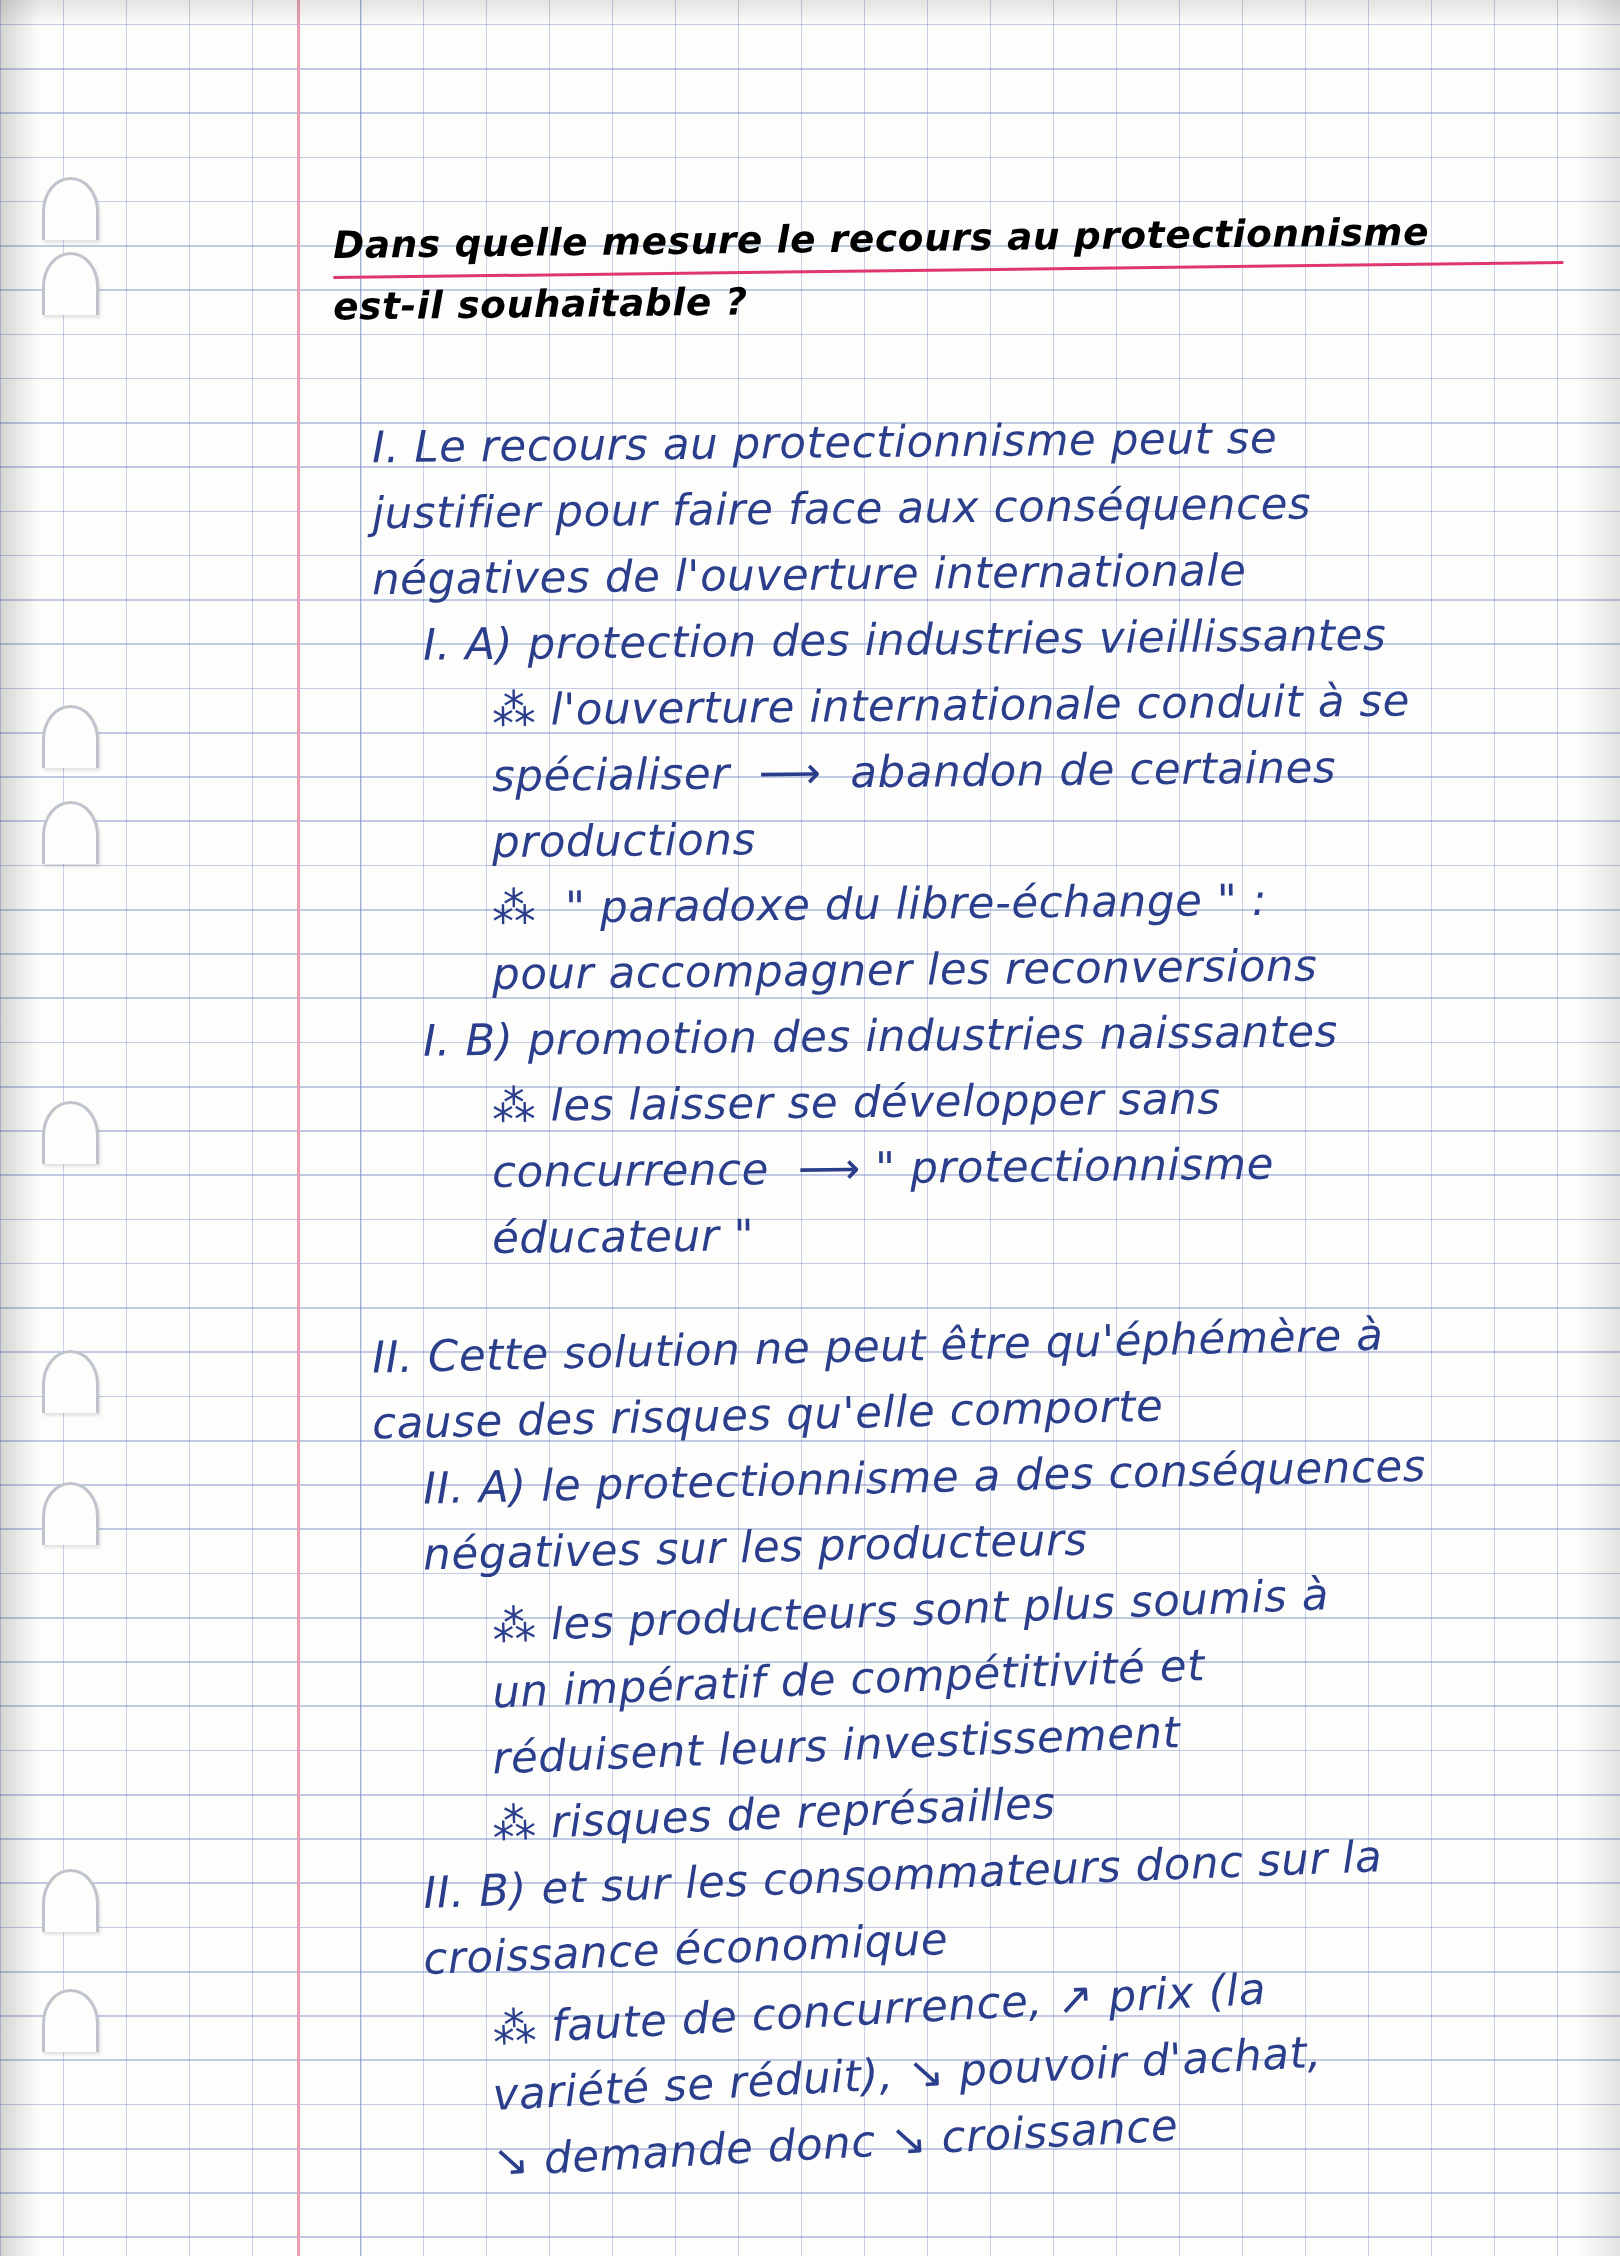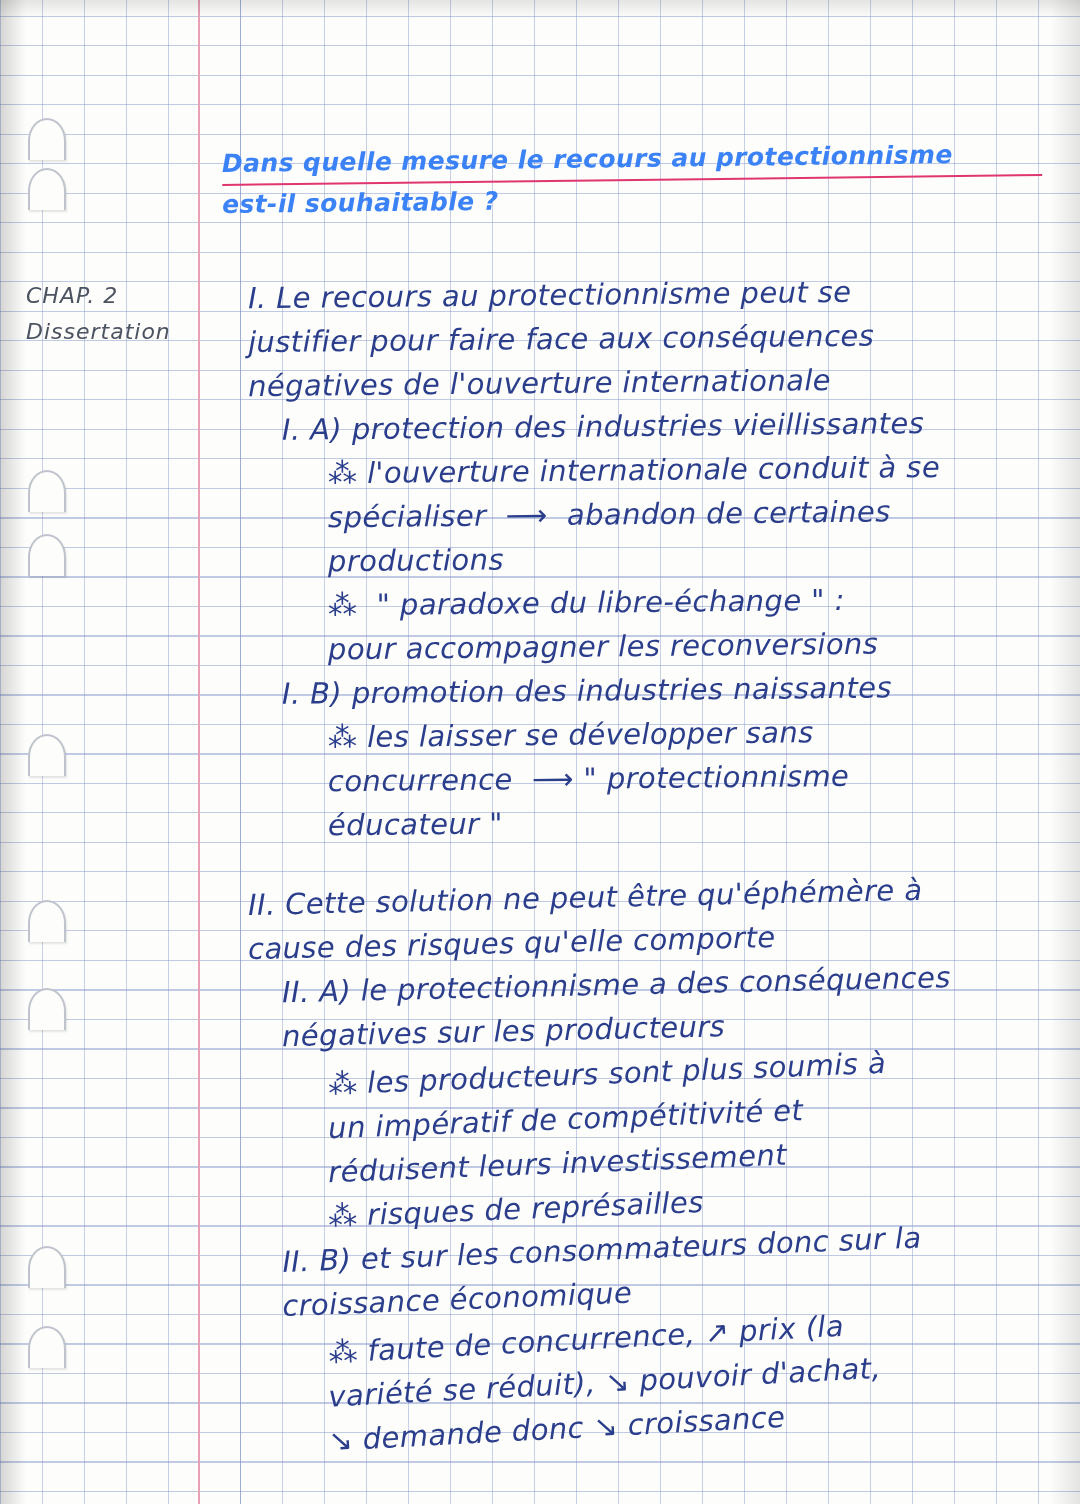--- a/index.html
+++ b/index.html
@@ -77,21 +77,21 @@
     background: #fdfdfb;
     box-shadow: 1px 2px 2px rgba(0,0,0,0.10);
   }
 
   
   .hand {
     font-family: "DejaVu Sans", sans-serif;
     font-style: italic;
     letter-spacing: 0.4px;
   }
-  .pink   { color: #3b82f6; }
+  .pink   { color: #000000; }
   .grey   { color: #5b5f6a; }
 
   .title-block {
     position: absolute;
     left: 222px; top: 140px;
     width: 820px;
     font-size: 25px;
     line-height: 38px;
     font-weight: 600;
   }
@@ -144,24 +144,20 @@
   <div class="hole" style="left:28px; top:900px;"></div>
   <div class="hole" style="left:28px; top:988px;"></div>
   <div class="hole" style="left:28px; top:1246px;"></div>
   <div class="hole" style="left:28px; top:1326px;"></div>
 
   <div class="title-block hand pink">
     <span class="l1 underline-pink">Dans quelle mesure le recours au protectionnisme</span>
     <span class="l2">est-il souhaitable ?</span>
   </div>
 
-  <div class="chap hand grey">
-    <div>CHAP. 2</div>
-    <div>Dissertation</div>
-  </div>
 
   <div class="body hand" id="outline-body">
       <span class="ln  tilt1">I. Le recours au protectionnisme peut se</span>
       <span class="ln  tilt1">justifier pour faire face aux conséquences</span>
       <span class="ln  tilt1">négatives de l'ouverture internationale</span>
       <span class="ln i1 tilt1">I. A) protection des industries vieillissantes</span>
       <span class="ln i2 tilt1">⁂ l'ouverture internationale conduit à se</span>
       <span class="ln i2 tilt1">spécialiser  ⟶  abandon de certaines</span>
       <span class="ln i2 tilt1">productions</span>
       <span class="ln i2 tilt1">⁂  " paradoxe du libre-échange " :</span>

